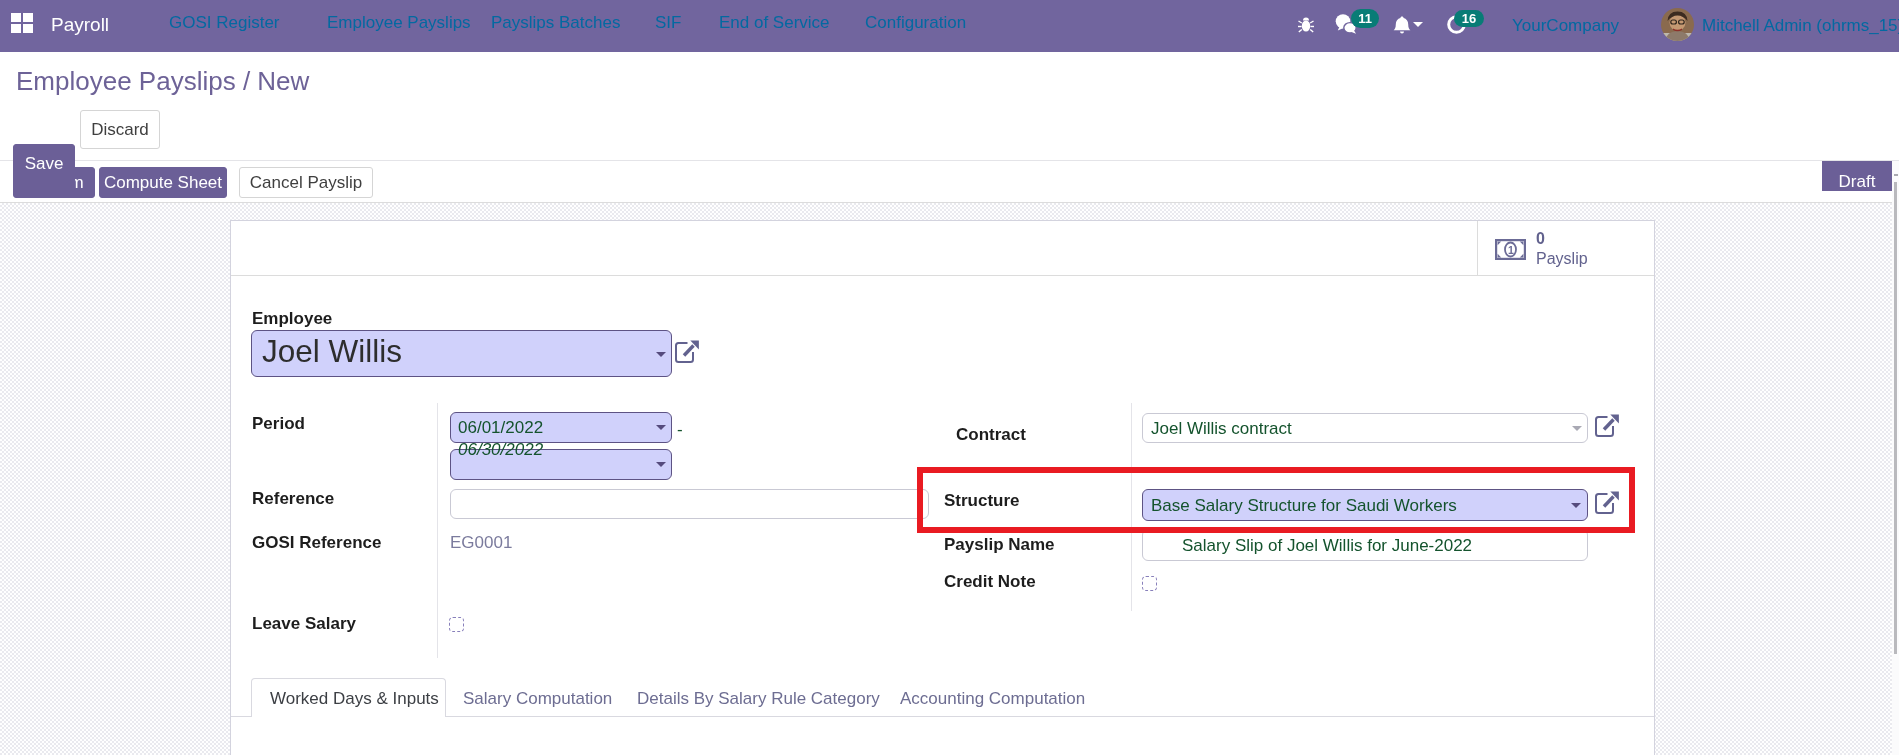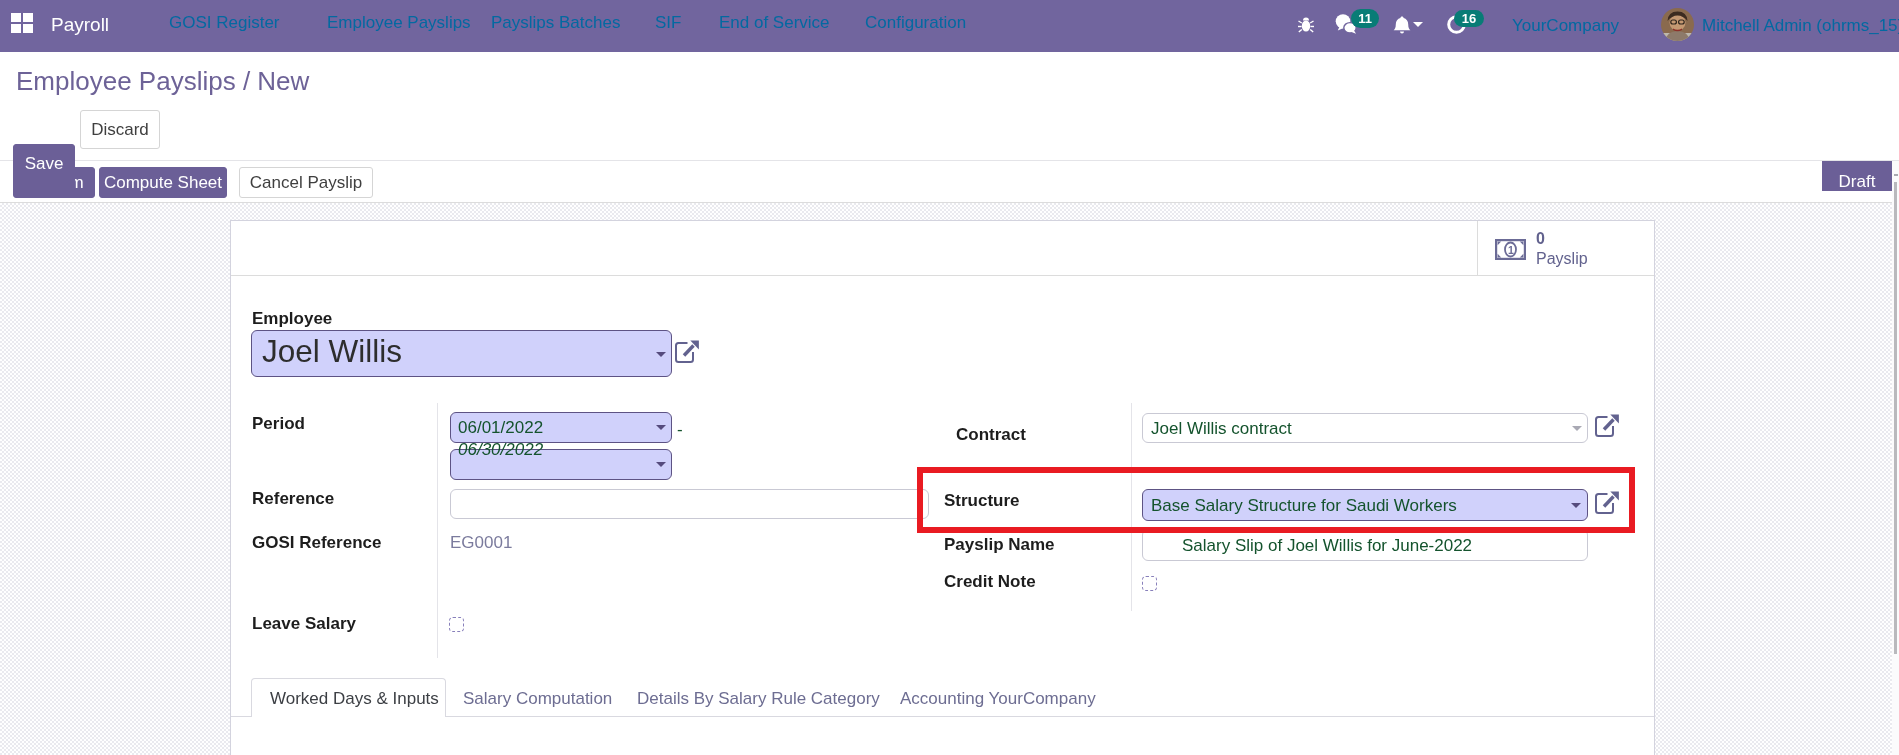--- a/index.html
+++ b/index.html
@@ -138,21 +138,21 @@
       <path d="M16.3 2.6 L24.9 2.6 L24.9 11.6 Z" fill="#62628f"></path>
     </svg>
 
     <div id="redbox"></div>
 
     <div class="abs" style="left:231px;top:716px;width:1423px;height:1px;background:#d9d9e0;"></div>
     <div id="activetab"></div>
     <div class="abs tabtxt" style="left:270px;top:690px;color:#3c3f44;">Worked Days &amp; Inputs</div>
     <div class="abs tabtxt" style="left:463px;top:690px;">Salary Computation</div>
     <div class="abs tabtxt" style="left:637px;top:690px;">Details By Salary Rule Category</div>
-    <div class="abs tabtxt" style="left:900px;top:690px;">Accounting YourCompany</div>
+    <div class="abs tabtxt" style="left:900px;top:690px;">Accounting Computation</div>
   </div>
 
   <div class="abs" id="statusbar"></div>
   <div class="btn btnp" style="left:13px;top:167px;width:82px;height:31px;line-height:29px;">Confirm</div>
   <div class="btn btnp" style="left:99px;top:167px;width:128px;height:31px;line-height:29px;">Compute Sheet</div>
   <div class="btn btnw" style="left:239px;top:167px;width:134px;height:31px;line-height:29px;">Cancel Payslip</div>
   <div class="btn btnp" style="left:1822px;top:161px;width:70px;height:30px;line-height:39px;border-radius:0;">Draft</div>
 
   <div class="abs" id="scrolltrack"></div>
   <div class="abs" id="scrollthumb"></div>

